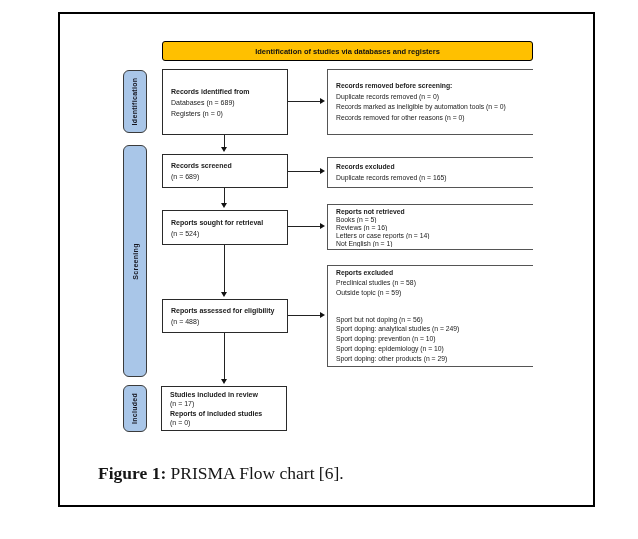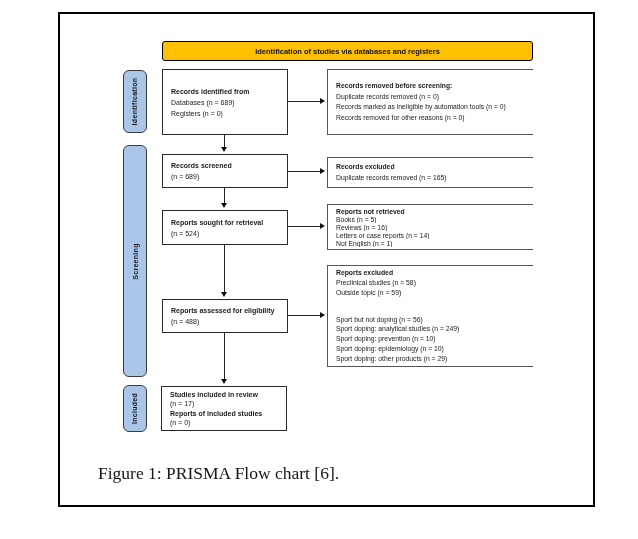--- a/index.html
+++ b/index.html
@@ -50,21 +50,21 @@
   }
   .head-right {
     position:absolute; width:0; height:0;
     border-top:3.5px solid transparent; border-bottom:3.5px solid transparent;
     border-left:5.5px solid #111;
   }
   .caption {
     position:absolute; left:98px; top:463px;
     font-family:"Liberation Serif", serif; font-size:17.5px; color:#161616;
   }
-  .caption .cap-label { font-weight:normal; }
+  .caption .cap-label { font-weight:bold; }
 </style>
 </head>
 <body>
 
 <div class="page">
   <div class="outer-border"></div>
 
   <div class="banner">
     <span>Identification of studies via databases and registers</span>
   </div>

